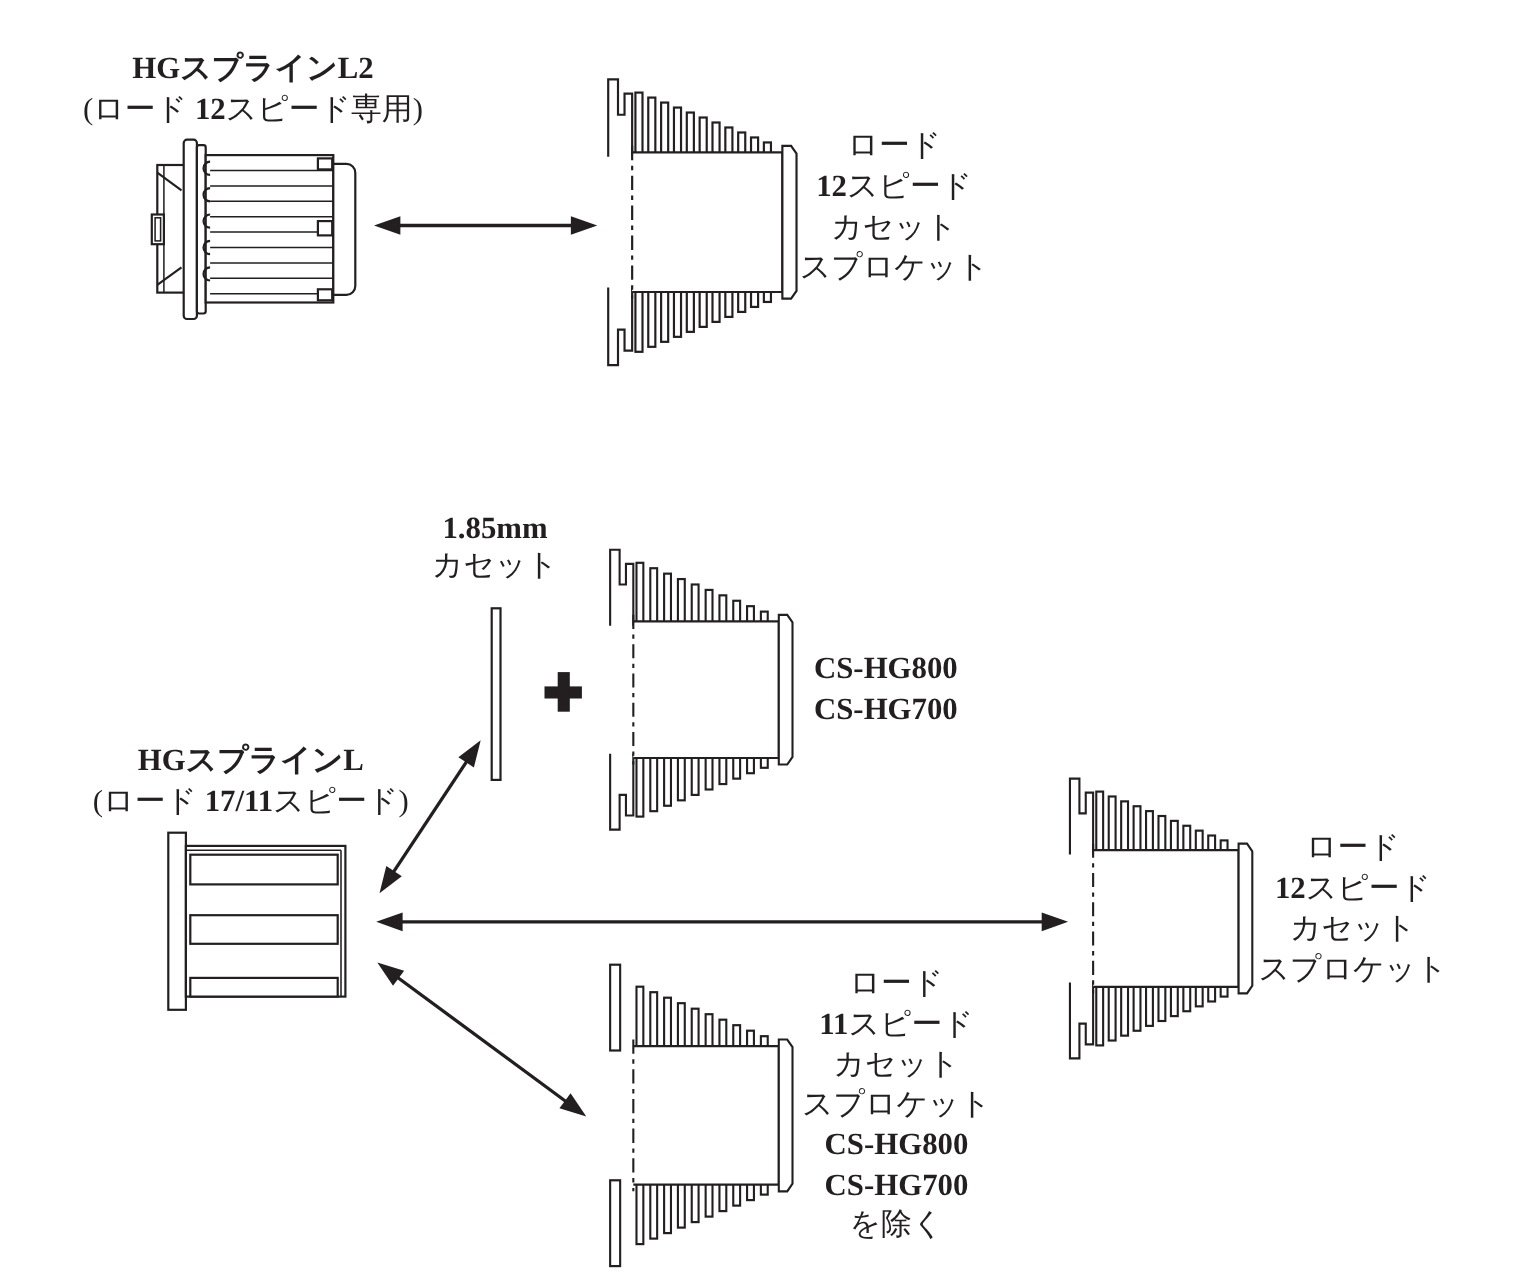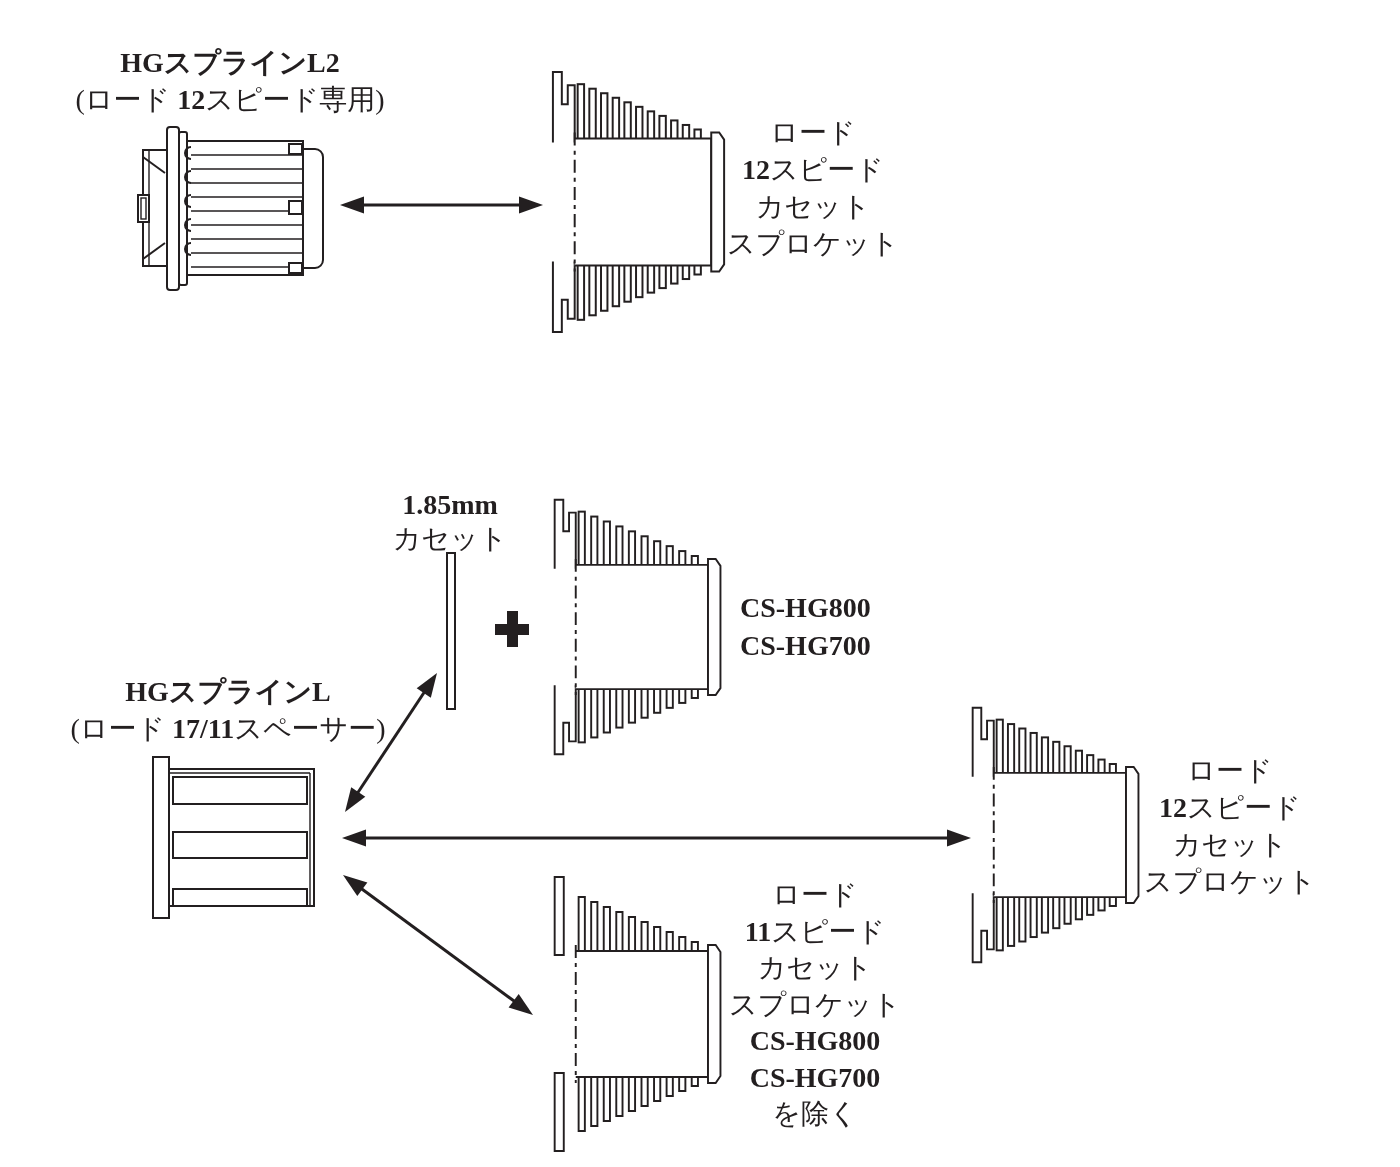--- a/index.html
+++ b/index.html
@@ -8,21 +8,21 @@
   .lbl{position:absolute;font-size:28px;line-height:37px;text-align:center;white-space:nowrap;color:#231f20;}
   .lbl.left{text-align:left;}
   .b{font-weight:bold;}
   .fig{position:absolute;}
   .fig svg{display:block;width:100%;height:100%;}
   #spacer-fig{position:absolute;box-sizing:border-box;border:2px solid #231f20;background:#fff;}
   .plus{position:absolute;width:34px;height:36px;}
   .plus::before{content:"";position:absolute;left:0;top:13px;width:34px;height:11px;background:#231f20;}
   .plus::after{content:"";position:absolute;left:12px;top:0;width:11px;height:36px;background:#231f20;}
   #arrow-layer{position:absolute;left:0;top:0;pointer-events:none;}
-  .sm{line-height:34px;margin-top:24px;}
+  .sm{line-height:34px;}
   .cs{line-height:38px;}
   .seven{line-height:36.5px;}
 </style>
 </head>
 <body>
 
 <div id="stage">
 
   <div class="lbl" style="left:40px;top:44px;width:380px;">
     <div class="b">HGスプラインL2</div>
@@ -135,21 +135,21 @@
       </svg>
     </div>
 
   <div class="lbl left cs" style="left:740px;top:589px;">
     <div class="b">CS-HG800</div>
     <div class="b">CS-HG700</div>
   </div>
 
   <div class="lbl" style="left:48px;top:673px;width:360px;">
     <div class="b">HGスプラインL</div>
-    <div><span>(ロード </span><span class="b">17/11</span><span>スペーサー)</span></div>
+    <div><span>(ロード </span><span class="b">17/11</span><span>スピード)</span></div>
   </div>
 
   <div class="fig" style="left:145px;top:753px;width:200px;height:170px;">
     <svg viewBox="0 0 200 170" preserveAspectRatio="none">
       <g fill="#fff" stroke="#231f20" stroke-width="2">
         <rect x="8" y="4" width="16" height="161"></rect>
         <rect x="24" y="16" width="145" height="137"></rect>
         <path d="M24,20 H165 M165,20 V153" fill="none" stroke-width="1.4"></path>
         <rect x="28" y="24" width="134" height="27"></rect>
         <rect x="28" y="79" width="134" height="26"></rect>

